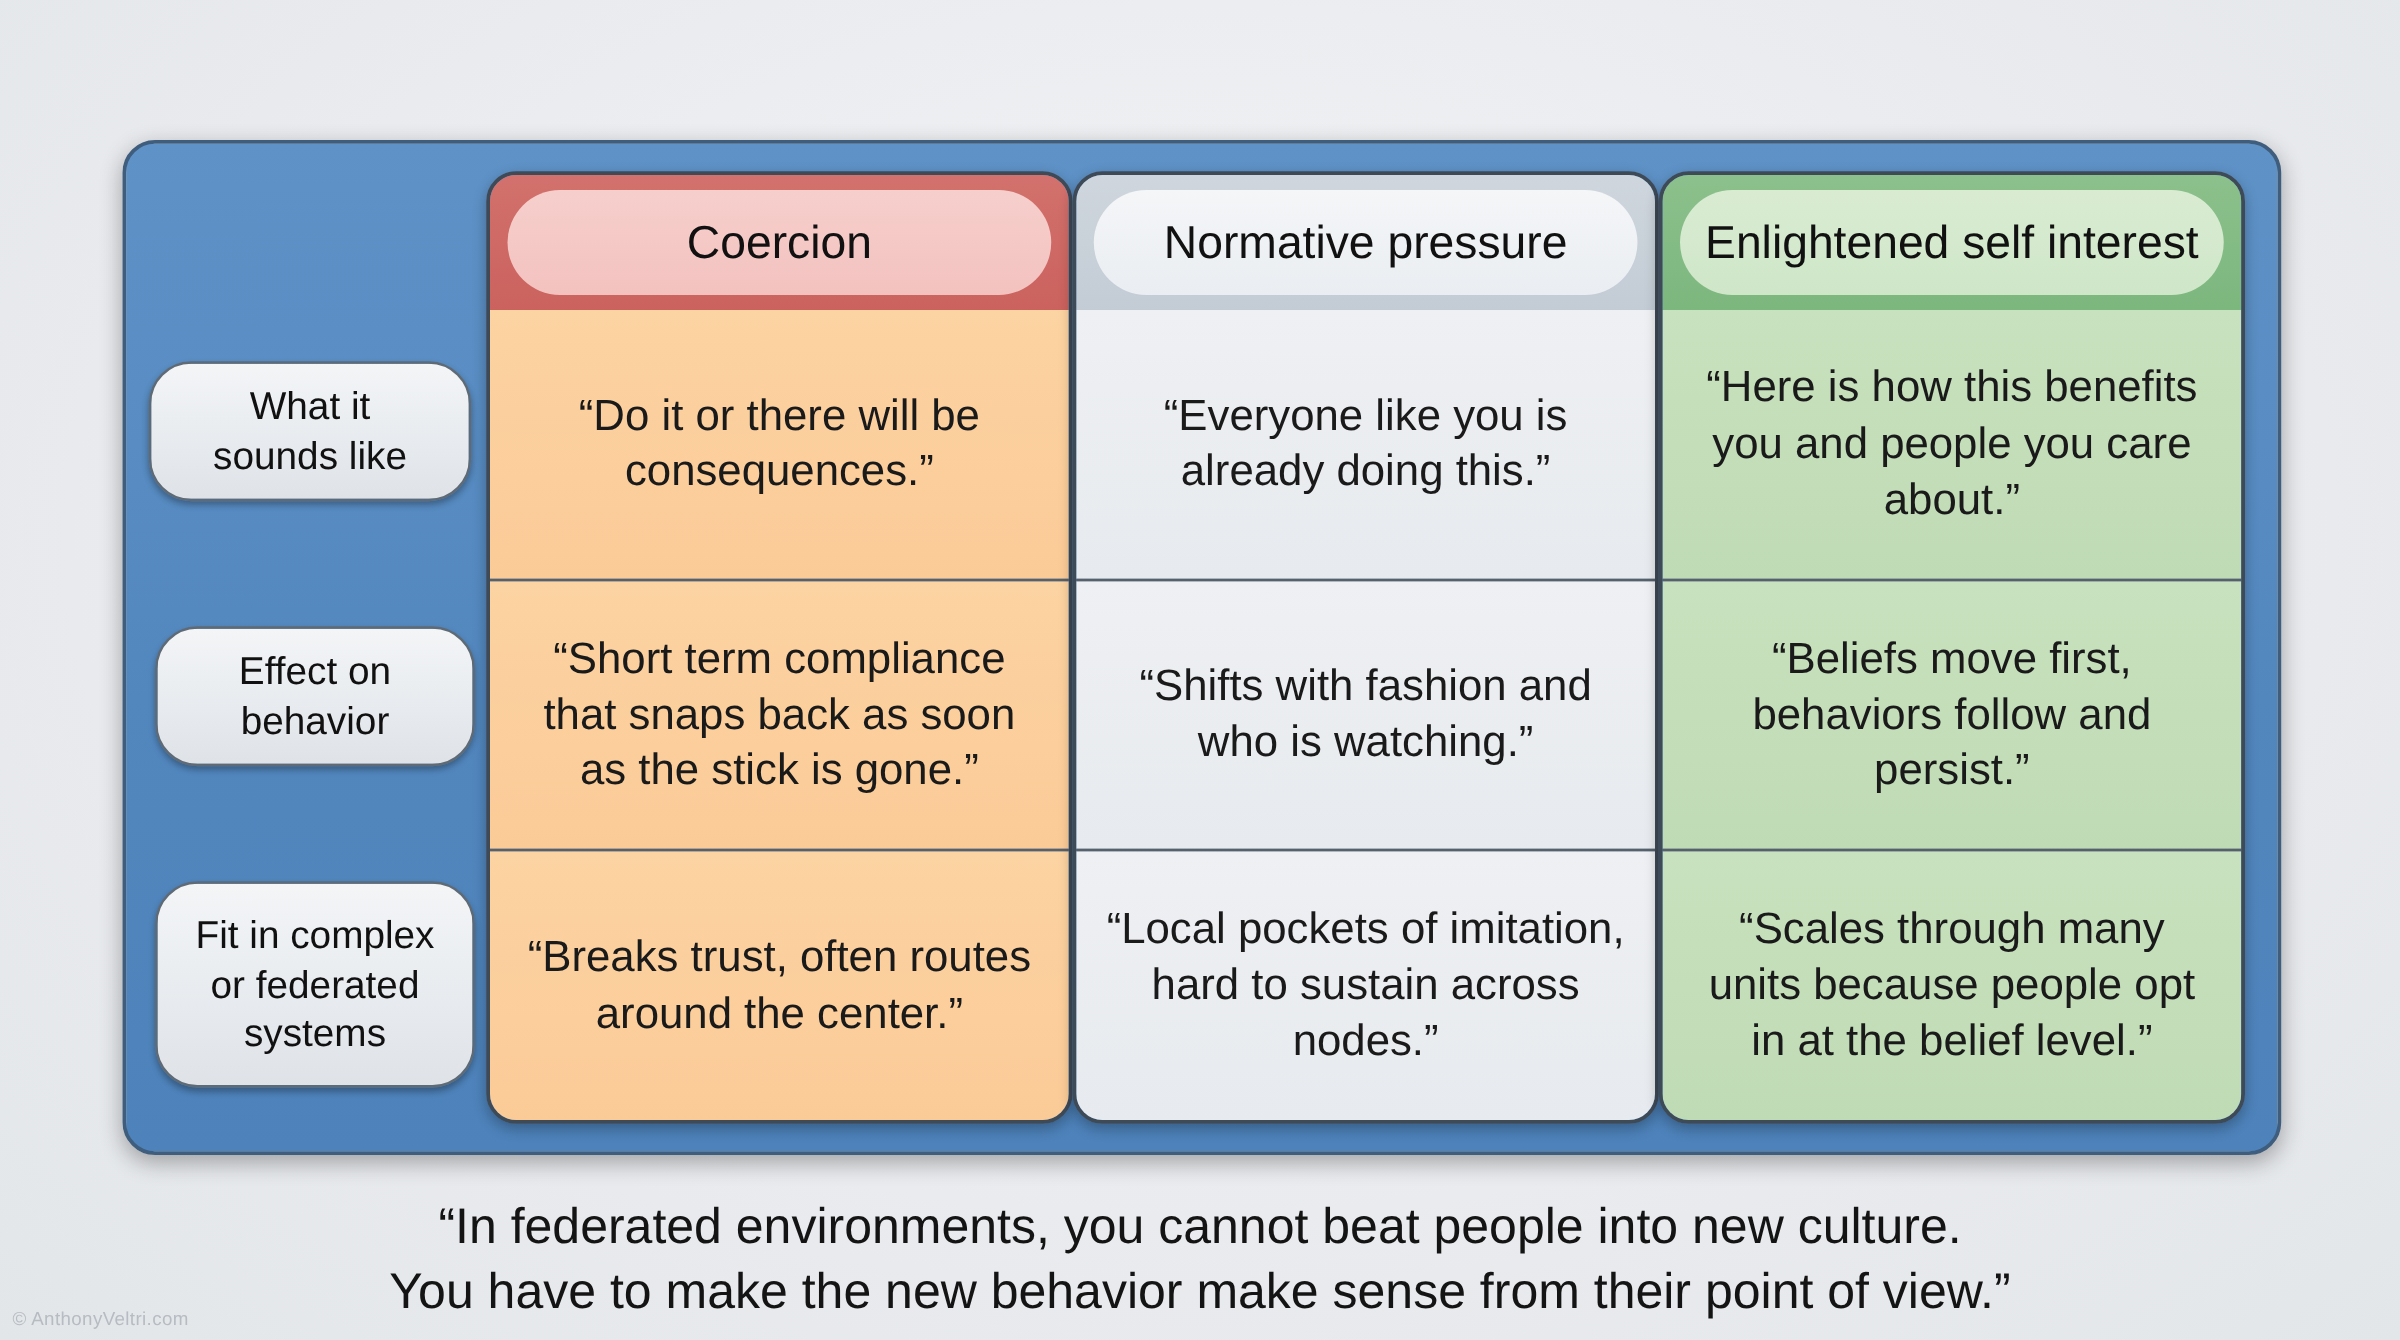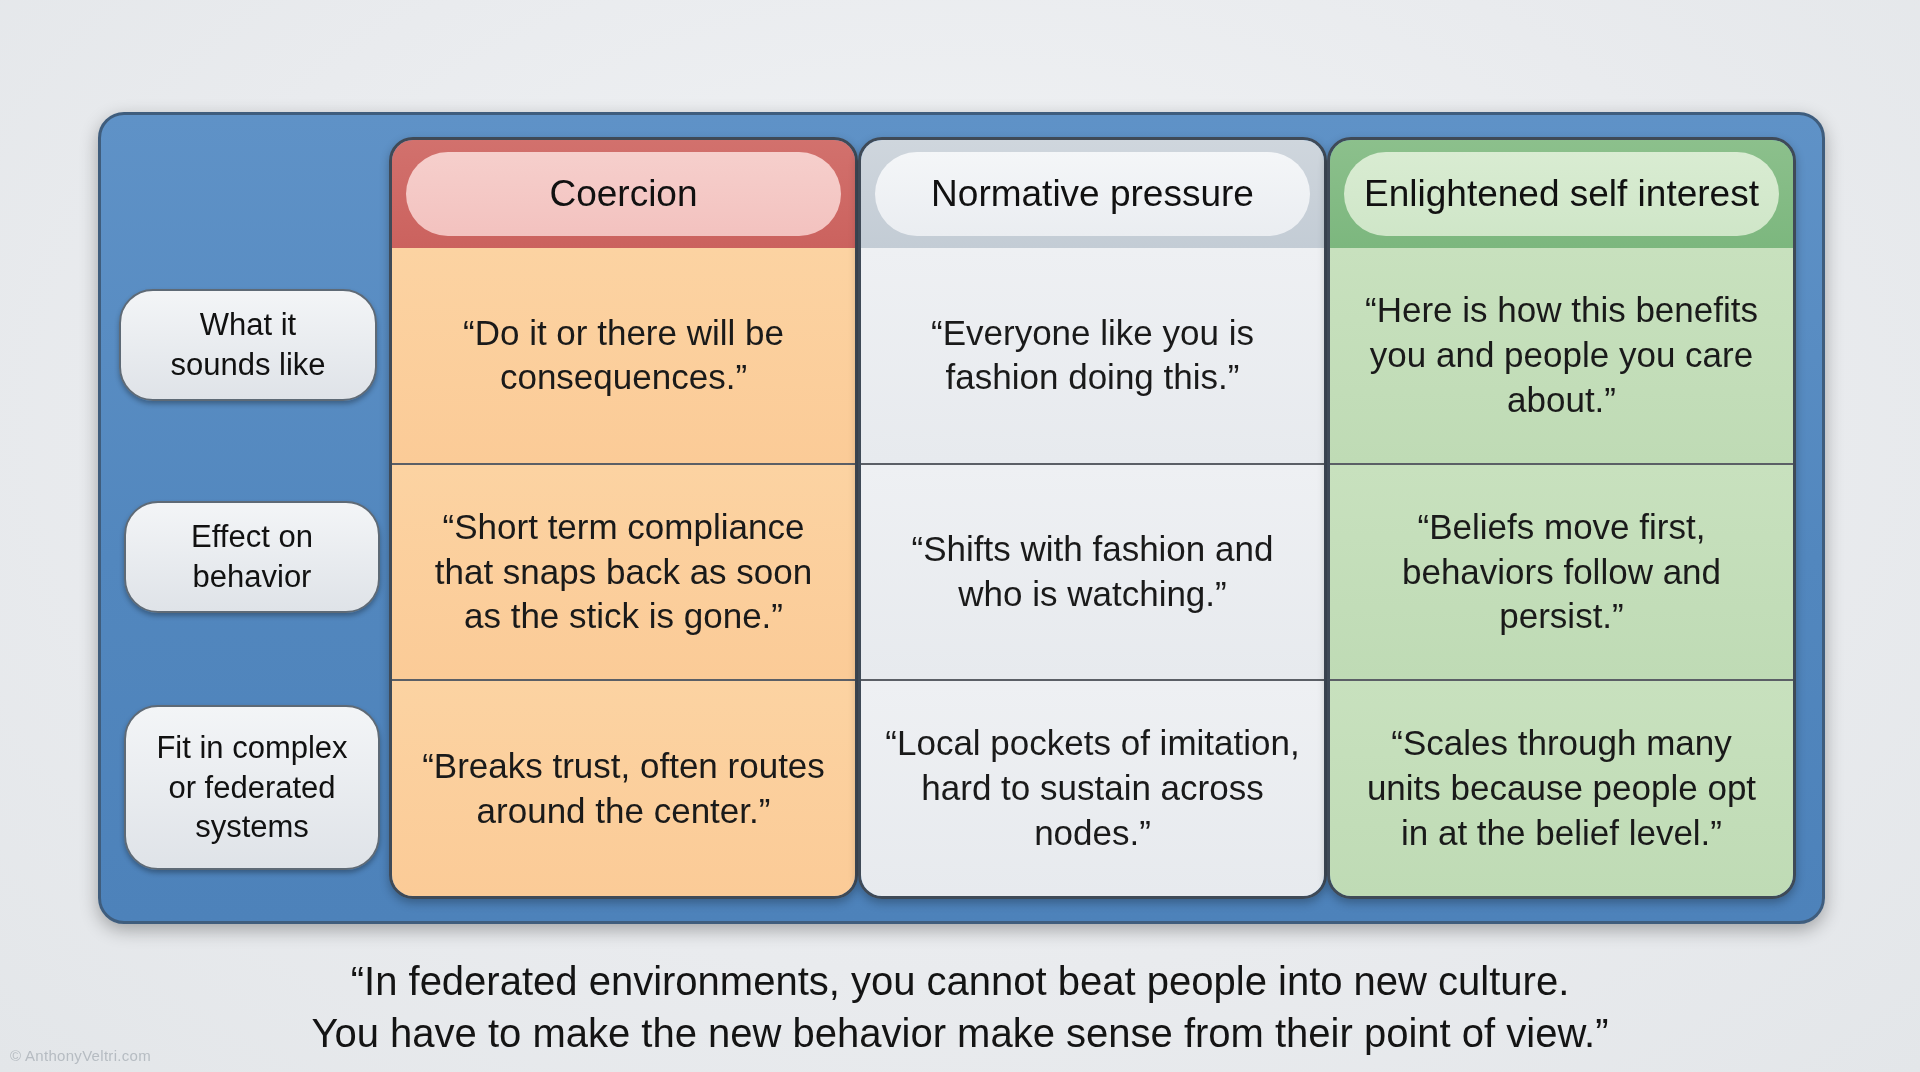--- a/index.html
+++ b/index.html
@@ -194,21 +194,21 @@
       </div>
     </div>
 
     <div class="column" id="column-1">
       <div class="col-header">
         <div class="col-header-pill">
           <span>Normative pressure</span>
         </div>
       </div>
       <div class="cell">
-        <span>“Everyone like you is fashion doing this.”</span>
+        <span>“Everyone like you is already doing this.”</span>
       </div>
       <div class="cell">
         <span>“Shifts with fashion and who is watching.”</span>
       </div>
       <div class="cell">
         <span>“Local pockets of imitation, hard to sustain across nodes.”</span>
       </div>
     </div>
 
     <div class="column" id="column-2">

